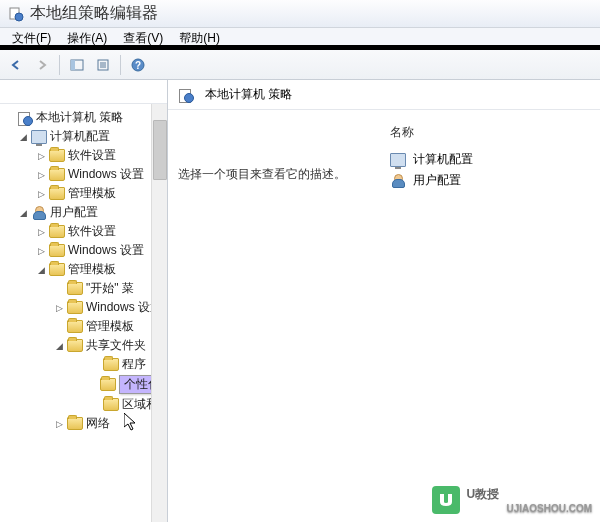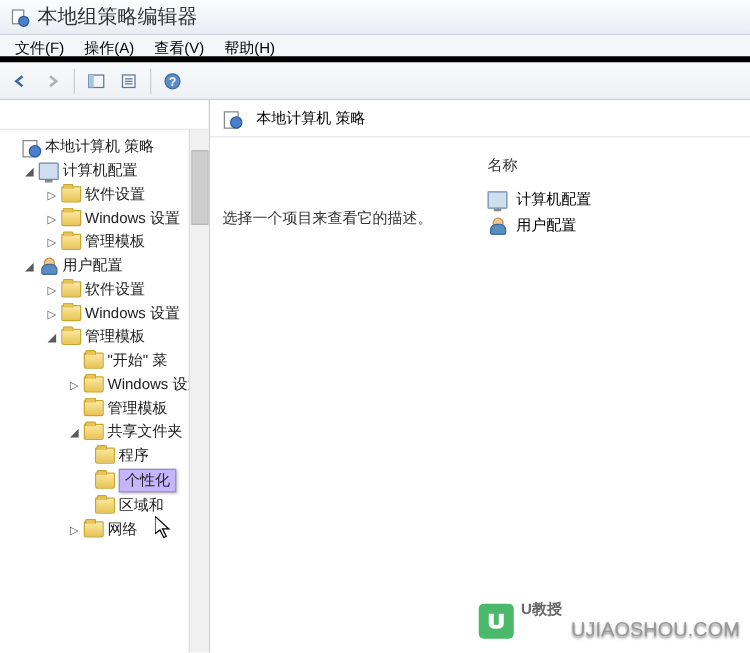--- a/index.html
+++ b/index.html
@@ -26,21 +26,21 @@
     .tree-item { display: flex; align-items: center; padding: 1px 2px; white-space: nowrap; cursor: default; min-height: 18px; }
     .tree-toggle { width: 11px; height: 11px; display: inline-flex; align-items: center; justify-content: center; margin-right: 2px; font-size: 9px; color: #5a5a5a; }
     .tree-toggle.empty { visibility: hidden; }
     .tree-icon { width: 16px; height: 16px; margin-right: 3px; display: inline-flex; align-items: center; justify-content: center; }
     .tree-label { color: #222; }
     .tree-item.highlighted .tree-label { background: #c4b5fd; border: 1px solid #999; padding: 0 4px; box-shadow: 1px 1px 2px rgba(0,0,0,0.2); }
     .indent-0 { padding-left: 4px; }
     .indent-1 { padding-left: 18px; }
     .indent-2 { padding-left: 36px; }
     .indent-3 { padding-left: 54px; }
-    .indent-4 { padding-left: 63px; }
+    .indent-4 { padding-left: 90px; }
     
     .content-panel { flex: 1; background: #fff; display: flex; flex-direction: column; }
     .content-header { height: 30px; border-bottom: 1px solid #e4e7ec; display: flex; align-items: center; padding: 0 10px; font-size: 12px; gap: 8px; }
     .content-body { flex: 1; display: flex; padding: 14px 10px; font-size: 12px; }
     .desc-col { flex: 1; color: #333; margin-top: 42px; }
     .name-col { width: 200px; }
     .name-col-header { color: #333; padding-bottom: 8px; }
     .name-item { display: flex; align-items: center; padding: 2px 0; gap: 4px; cursor: default; }
     
     .folder-icon { width: 16px; height: 13px; background: linear-gradient(to bottom, #fce89f, #e8c456); border: 1px solid #c9a62e; border-radius: 1px 1px 2px 2px; position: relative; }
@@ -53,21 +53,21 @@
     .computer-icon { width: 16px; height: 14px; background: #d0dff0; border: 1px solid #6a8ab0; border-radius: 1px; position: relative; }
     .computer-icon::after { content: ''; position: absolute; bottom: -3px; left: 4px; width: 6px; height: 2px; background: #888; }
     
     .user-icon { width: 14px; height: 14px; position: relative; }
     .user-icon::before { content: ''; position: absolute; top: 0; left: 3px; width: 7px; height: 7px; background: #f0c890; border: 1px solid #c09050; border-radius: 50%; }
     .user-icon::after { content: ''; position: absolute; bottom: 0; left: 1px; width: 11px; height: 7px; background: #5a8cc0; border: 1px solid #3a6ca0; border-radius: 5px 5px 2px 2px; }
     
     .watermark { position: absolute; bottom: 8px; right: 8px; display: flex; align-items: center; gap: 6px; color: #fff; font-size: 13px; font-weight: bold; text-shadow: 0 1px 2px rgba(0,0,0,0.5); }
     .wm-badge { width: 28px; height: 28px; background: #4aba6a; border-radius: 4px; display: flex; align-items: center; justify-content: center; color: #fff; font-size: 16px; }
     .wm-text { color: #666; text-shadow: none; font-size: 12px; }
-    .wm-url { color: #999; font-size: 16px; font-weight: normal; padding-left: 40px; }
+    .wm-url { color: #999; font-size: 10px; font-weight: bold; padding-left: 40px; }
     
     .cursor-overlay { position: absolute; left: 124px; top: 413px; pointer-events: none; }
   </style>
 </head>
 <body>
 
 <div class="titlebar">
   <span class="titlebar-icon">
     <svg viewBox="0 0 16 16">
         <rect x="2" y="2" width="9" height="11" fill="#fff" stroke="#888"></rect>

